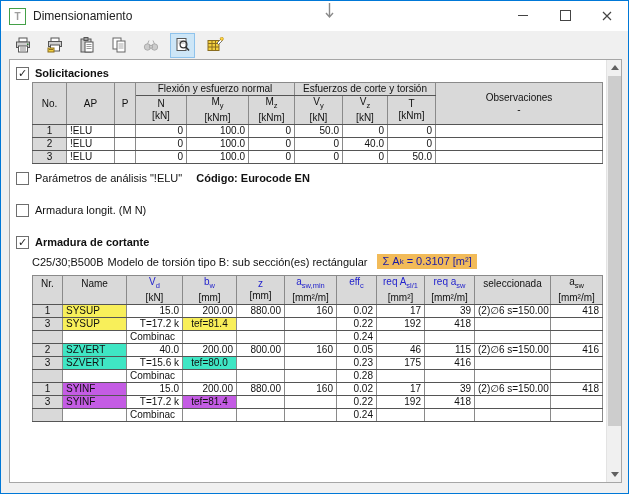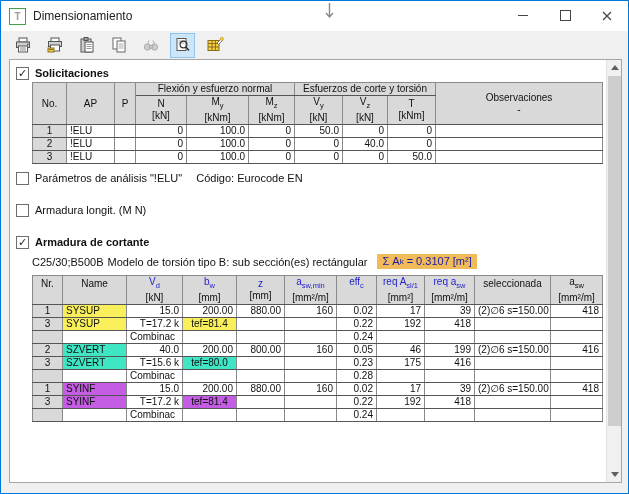--- a/index.html
+++ b/index.html
@@ -20,21 +20,21 @@
   .content-inner{padding:6px 0 0 6px;}
   .scrollbar{position:absolute;right:0;top:0;width:15px;height:100%;background:#f0f0f0;box-sizing:border-box;border-left:1px solid #e3e3e3;}
   .sb-arrow{position:absolute;left:0;width:15px;height:15px;display:flex;align-items:center;justify-content:center;}
   .sb-up{top:0;} .sb-down{bottom:0;}
   .tri-up{width:0;height:0;border-left:4px solid transparent;border-right:4px solid transparent;border-bottom:5px solid #606060;}
   .tri-down{width:0;height:0;border-left:4px solid transparent;border-right:4px solid transparent;border-top:5px solid #606060;}
   .sb-thumb{position:absolute;left:1px;top:16px;width:13px;height:350px;background:#cdcdcd;}
   .cb-row{display:flex;align-items:center;height:14px;font-size:11px;color:#111;}
   .cb-box{width:13px;height:13px;box-sizing:border-box;border:1px solid #6e6e6e;background:#fff;display:inline-flex;align-items:center;justify-content:center;font-size:11px;line-height:11px;color:#222;margin-right:6px;flex:0 0 13px;}
   .cb-label-bold{font-weight:bold;}
-  .cb-code{margin-left:14px;}
+  .cb-code{margin-left:14px;font-weight:bold;}
   .info-row{margin:4px 0 0 16px;font-size:11px;color:#111;display:flex;align-items:center;height:17px;}
   .info-mat{margin-right:4px;}
   .formula{display:inline-flex;align-items:center;margin-left:10px;padding:1px 5px 2px 5px;font-size:11px;}
   .formula sub{font-size:8px;}
   .formula .f-rest{margin-left:3px;}
   table.grid{border-collapse:collapse;table-layout:fixed;font-size:10px;color:#111;border:1px solid #333;}
   table.grid th,table.grid td{border:1px solid #8a8a8a;padding:0 3px;overflow:hidden;white-space:nowrap;box-sizing:border-box;}
   table.grid thead th{background:#d9d9d9;font-weight:normal;border-bottom:1px solid #555;}
   table.grid td{height:13px;line-height:12px;border-top:1px solid #555;border-bottom:1px solid #555;}
   table.grid th{line-height:12px;}
@@ -320,21 +320,21 @@
             </tr>
             <tr>
               <td class="al-c c-gray">2</td>
               <td class="al-l" style="background:#3fe6c4">SZVERT</td>
               <td class="al-r">40.0</td>
               <td class="al-r">200.00</td>
               <td class="al-r">800.00</td>
               <td class="al-r">160</td>
               <td class="al-r">0.05</td>
               <td class="al-r">46</td>
-              <td class="al-r">199</td>
+              <td class="al-r">115</td>
               <td class="al-l">(2)∅6 s=150.00</td>
               <td class="al-r">416</td>
             </tr>
             <tr>
               <td class="al-c c-gray">3</td>
               <td class="al-l" style="background:#3fe6c4">SZVERT</td>
               <td class="al-r">T=15.6 k</td>
               <td class="al-r" style="background:#3fe6c4;text-align:center">tef=80.0</td>
               <td class="al-r"></td>
               <td class="al-r"></td>

